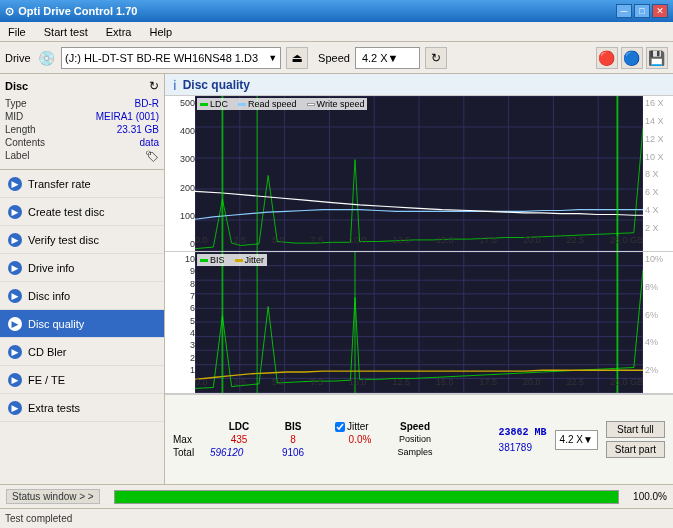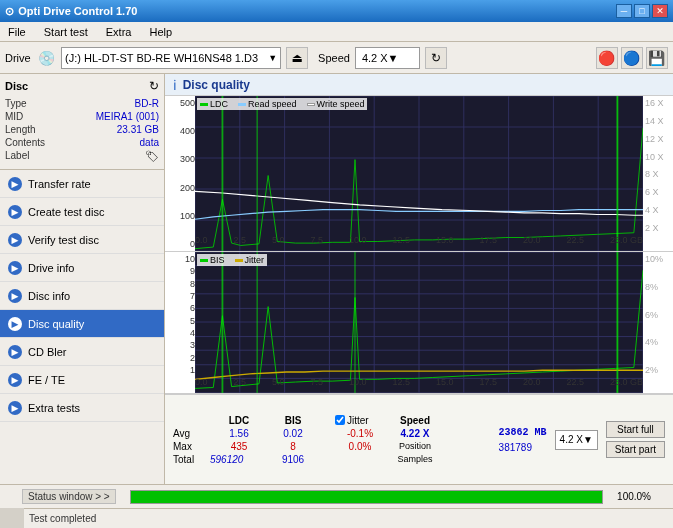--- a/index.html
+++ b/index.html
@@ -100,34 +100,34 @@
     }
 
     .start-buttons { display: flex; flex-direction: column; gap: 3px; border-radius: 15px; }
     .start-btn {
       padding: 2px 8px; font-size: 10px; background: #e8e4dc;
       border: 1px solid #999; cursor: pointer; white-space: nowrap;
     }
 
     .status-bar {
       height: 24px; background: #f0ede8; border-top: 1px solid #c0b8a8;
-      display: flex; align-items: center; padding: 0 22px; gap: 14px;
+      display: flex; align-items: center; padding: 0 6px; gap: 14px;
     }
     .status-window-btn {
       font-size: 10px; background: #e0ddd5; border: 1px solid #bbb;
       padding: 1px 5px; cursor: pointer; color: #333;
     }
     .progress-bar-container {
       flex: 1; height: 14px; background: white; border: 1px solid #999;
     }
     .progress-bar { height: 100%; background: #00c000; }
 
     .bottom-bar {
       height: 20px; background: #f0ede8; border-top: 1px solid #c0b8a8;
-      display: flex; align-items: center; padding: 0 5px; margin-left: 24px;
+      display: flex; align-items: center; padding: 0 5px;
     }
     .bottom-text { font-size: 10px; color: #333; }
   </style>
 </head>
 <body>
 
 <div class="title-bar">
   <div class="title-bar-left">
     <span>⊙</span>
     <span>Opti Drive Control 1.70</span>
@@ -411,28 +411,20 @@
             <span style="width:12px;"></span>
             <span style="width:50px; text-align:center;">
               <label style="display:flex; align-items:center; gap:2px; cursor:pointer;">
                 <input type="checkbox" checked="" style="width: 10px; height: 10px;">
                 <span>Jitter</span>
               </label>
             </span>
             <span style="width:50px; text-align:center; font-weight:bold;">Speed</span>
           </div>
           <div style="display:flex; gap:5px; margin-bottom:2px;">
-            <span style="width:32px; font-size:10px;">Avg</span>
-            <span style="width:58px; text-align:center; color:#0000cc;">1.56</span>
-            <span style="width:40px; text-align:center; color:#0000cc;">0.02</span>
-            <span style="width:12px;"></span>
-            <span style="width:50px; text-align:center; color:#cc0000;">-0.1%</span>
-            <span style="width:50px; text-align:center; color:#0000cc; font-weight:bold;">4.22 X</span>
-          </div>
-          <div style="display:flex; gap:5px; margin-bottom:2px;">
             <span style="width:32px; font-size:10px;">Max</span>
             <span style="width:58px; text-align:center; color:#cc0000;">435</span>
             <span style="width:40px; text-align:center; color:#cc0000;">8</span>
             <span style="width:12px;"></span>
             <span style="width:50px; text-align:center; color:#cc0000;">0.0%</span>
             <span style="width:50px; text-align:center; font-size:9px;">Position</span>
           </div>
           <div style="display:flex; gap:5px;">
             <span style="width:32px; font-size:10px;">Total</span>
             <span style="width:58px; text-align:left; color:#0000cc;font-style:italic;">596120</span>

